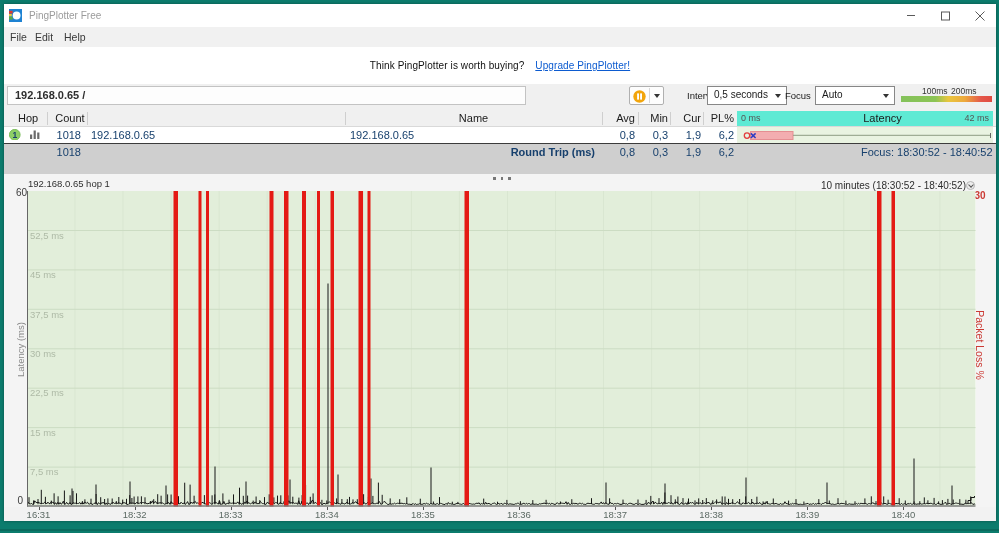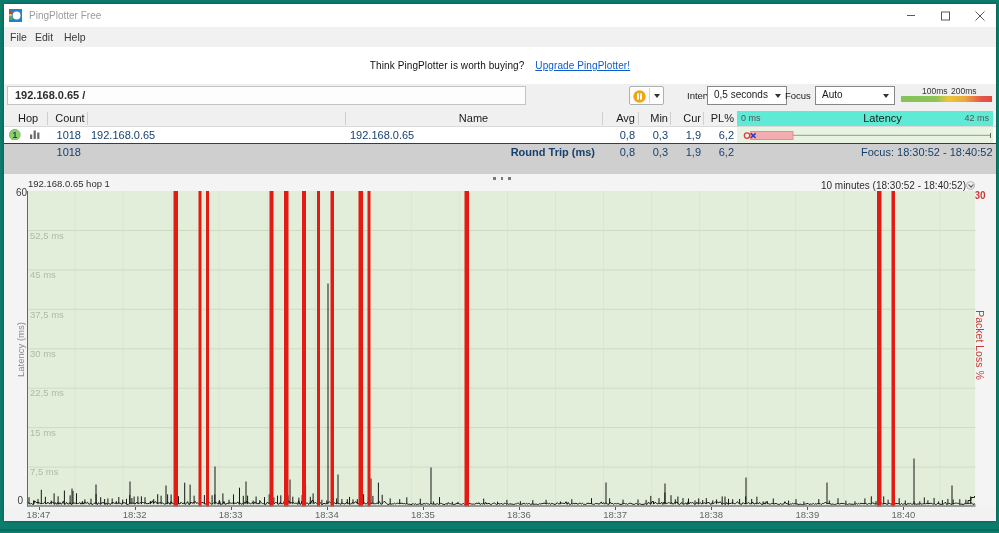--- a/index.html
+++ b/index.html
@@ -229,21 +229,21 @@
       <rect x="303.5" y="0" width="3.5" height="315.5" fill="#e41a14"></rect>
       <rect x="331.5" y="0" width="4.5" height="315.5" fill="#e41a14"></rect>
       <rect x="340.5" y="0" width="3" height="315.5" fill="#e41a14"></rect>
       <rect x="437.5" y="0" width="4.5" height="315.5" fill="#e41a14"></rect>
       <rect x="850.0" y="0" width="4.5" height="315.5" fill="#e41a14"></rect>
       <rect x="864.5" y="0" width="3.5" height="315.5" fill="#e41a14"></rect>
     <line x1="0.5" y1="0" x2="0.5" y2="315.5" stroke="#666" stroke-width="1"></line>
     <line x1="0" y1="315" x2="948.5" y2="315" stroke="#7d7d7d" stroke-width="1.6"></line>
   </svg>
   <div id="xstrip">
-    <div class="xlab" style="left:14.5px">18:47</div>
+    <div class="xlab" style="left:14.5px">16:31</div>
       <div class="xtick" style="left:34.5px"></div>
       <div class="xlab" style="left:110.6px">18:32</div>
       <div class="xtick" style="left:130.6px"></div>
       <div class="xlab" style="left:206.7px">18:33</div>
       <div class="xtick" style="left:226.7px"></div>
       <div class="xlab" style="left:302.8px">18:34</div>
       <div class="xtick" style="left:322.8px"></div>
       <div class="xlab" style="left:398.9px">18:35</div>
       <div class="xtick" style="left:418.9px"></div>
       <div class="xlab" style="left:495.0px">18:36</div>

